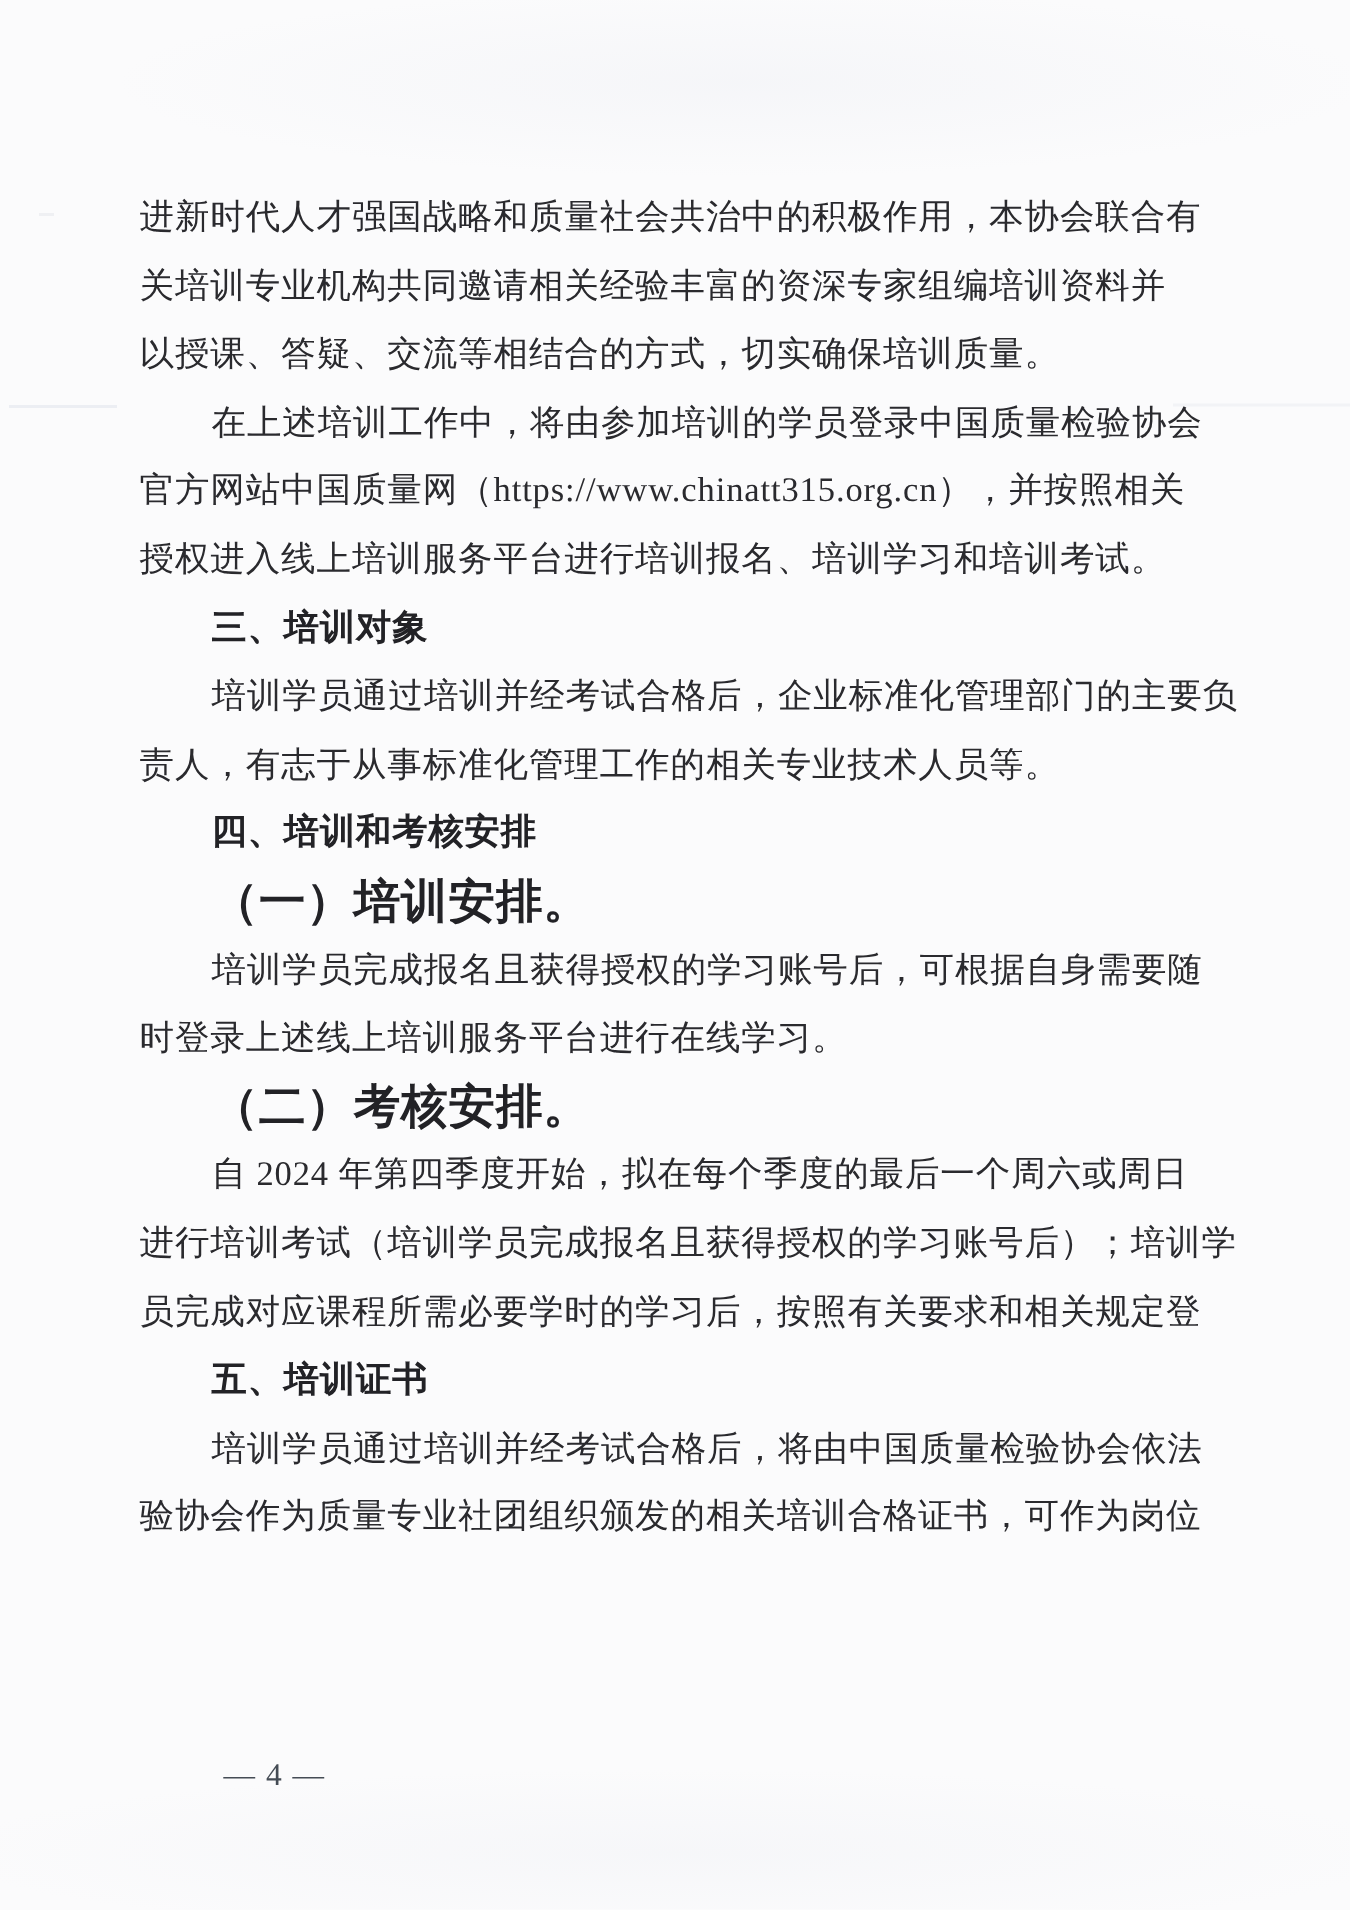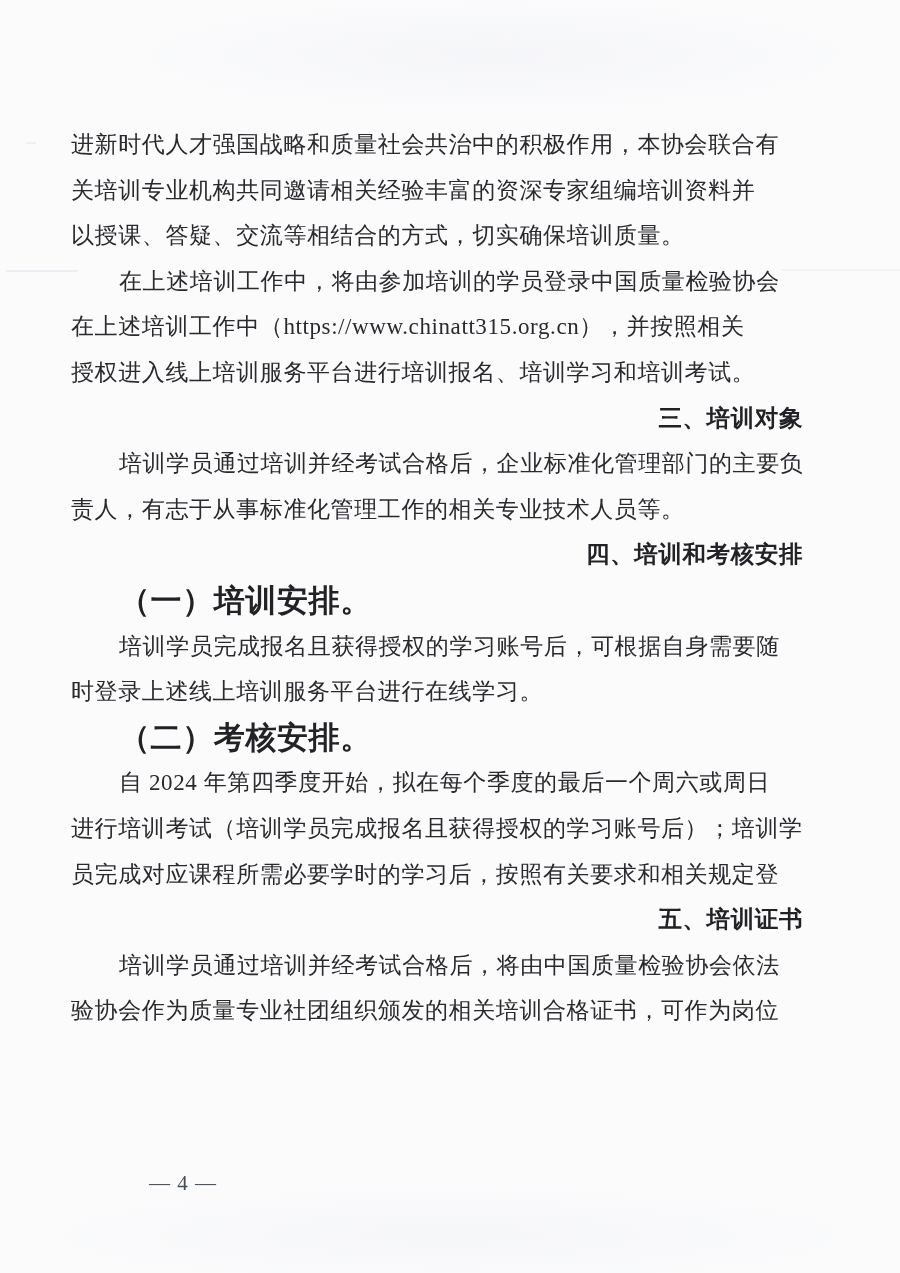--- a/index.html
+++ b/index.html
@@ -25,39 +25,38 @@
   .scan-artifact {
     position: absolute;
     background: #e9ebf0;
     height: 2px;
   }
   .artifact-left { left: 6px; top: 270px; width: 72px; opacity: 0.8; }
   .artifact-right { left: 782px; top: 269px; width: 118px; opacity: 0.5; }
   .artifact-dot { left: 26px; top: 142px; width: 10px; opacity: 0.7; }
   .content {
     position: absolute;
-    left: 71px;
+    left: 93px;
     top: 122px;
     width: 732px;
     color: #2a2a2e;
   }
   .line {
     height: 45.6px;
     line-height: 45.6px;
     font-size: 23px;
     letter-spacing: 0.6px;
     white-space: nowrap;
   }
   .indent { padding-left: 48px; }
   .heading {
     font-family: "Liberation Sans", "DejaVu Sans", sans-serif;
     font-weight: 700;
     font-size: 23.5px;
     color: #222226;
-    text-align: right;
   }
   .subheading {
     font-weight: 700;
     font-size: 31px;
     color: #222226;
   }
   .page-number {
     position: absolute;
     left: 138px;
     top: 1168px;
@@ -76,21 +75,21 @@
 
   <div class="scan-artifact artifact-left"></div>
   <div class="scan-artifact artifact-right"></div>
   <div class="scan-artifact artifact-dot"></div>
 
   <div class="content">
     <div class="line">进新时代人才强国战略和质量社会共治中的积极作用，本协会联合有</div>
     <div class="line">关培训专业机构共同邀请相关经验丰富的资深专家组编培训资料并</div>
     <div class="line">以授课、答疑、交流等相结合的方式，切实确保培训质量。</div>
     <div class="line indent">在上述培训工作中，将由参加培训的学员登录中国质量检验协会</div>
-    <div class="line">在上述培训工作中（https://www.chinatt315.org.cn），并按照相关</div>
+    <div class="line">官方网站中国质量网（https://www.chinatt315.org.cn），并按照相关</div>
     <div class="line">授权进入线上培训服务平台进行培训报名、培训学习和培训考试。</div>
     <div class="line indent heading">三、培训对象</div>
     <div class="line indent">培训学员通过培训并经考试合格后，企业标准化管理部门的主要负</div>
     <div class="line">责人，有志于从事标准化管理工作的相关专业技术人员等。</div>
     <div class="line indent heading">四、培训和考核安排</div>
     <div class="line indent subheading">（一）培训安排。</div>
     <div class="line indent">培训学员完成报名且获得授权的学习账号后，可根据自身需要随</div>
     <div class="line">时登录上述线上培训服务平台进行在线学习。</div>
     <div class="line indent subheading">（二）考核安排。</div>
     <div class="line indent">自 2024 年第四季度开始，拟在每个季度的最后一个周六或周日</div>

